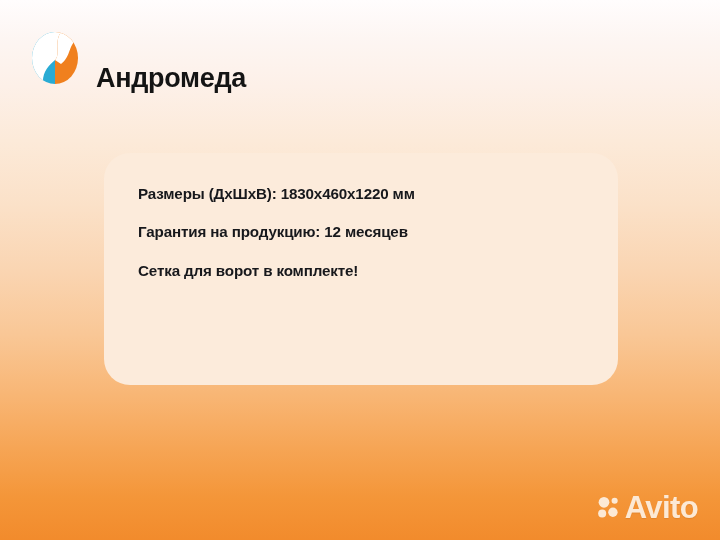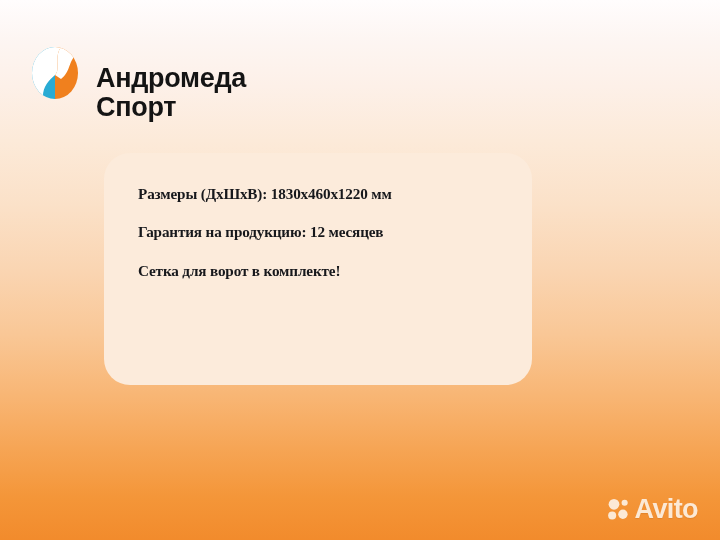--- a/index.html
+++ b/index.html
@@ -56,27 +56,26 @@
     color: #141414;
     letter-spacing: -0.3px;
     white-space: nowrap;
   }
 
   
   .info-card {
     position: absolute;
     left: 104px;
     top: 153px;
-    width: 428px;
+    width: 514px;
     height: 232px;
     box-sizing: border-box;
     background: #fcebdb;
     border-radius: 26px;
     padding: 30px 34px 0 34px;
-    font-family: Liberation Serif, serif;
   }
   .spec-line {
     font-size: 15.2px;
     font-weight: 700;
     color: #17181c;
     line-height: 1.40;
     letter-spacing: -0.15px;
     margin: 0 0 17px 0;
   }
   .spec-line:last-child { margin-bottom: 0; }
@@ -89,21 +88,21 @@
     position: absolute;
     right: 22px;
     bottom: 17px;
     display: flex;
     align-items: center;
     gap: 5px;
     opacity: 0.93;
   }
   .avito-dots { width: 23px; height: 23px; display: block; }
   .avito-word {
-    font-size: 27px;
+    font-size: 31px;
     font-weight: 700;
     color: #fdf0e2;
     letter-spacing: -0.6px;
     line-height: 1;
     text-shadow: 0 1px 1px rgba(180,95,20,.28);
   }
 </style>
 </head>
 <body>
 
@@ -118,21 +117,20 @@
       </defs>
       <g clip-path="url(#ringClip)">
         <rect x="0" y="0" width="27" height="56" fill="#29ABD4"></rect>
         <rect x="27" y="0" width="27" height="56" fill="#F0801E"></rect>
         <path d="M40 -4 C 22 6, 34 24, 27 30 C 20 36, 12 44, 16 60 L 4 60 L 4 -4 Z" fill="#FFFFFF"></path>
         <path d="M27 30 C 34 24, 22 6, 40 -4 L 52 -4 L 52 8 C 40 12, 44 26, 33 34 Z" fill="#FFFFFF"></path>
       </g>
     </svg>
     <div class="brand-text">
       <span>Андромеда</span>
-      <span>Спорт</span>
     </div>
   </div>
 
   <div class="info-card">
     <p class="spec-line">
       <span class="spec-label">Размеры (ДхШхВ):</span>
       <span class="spec-value">1830x460x1220 мм</span>
     </p>
     <p class="spec-line">
       <span class="spec-label">Гарантия на продукцию:</span>

